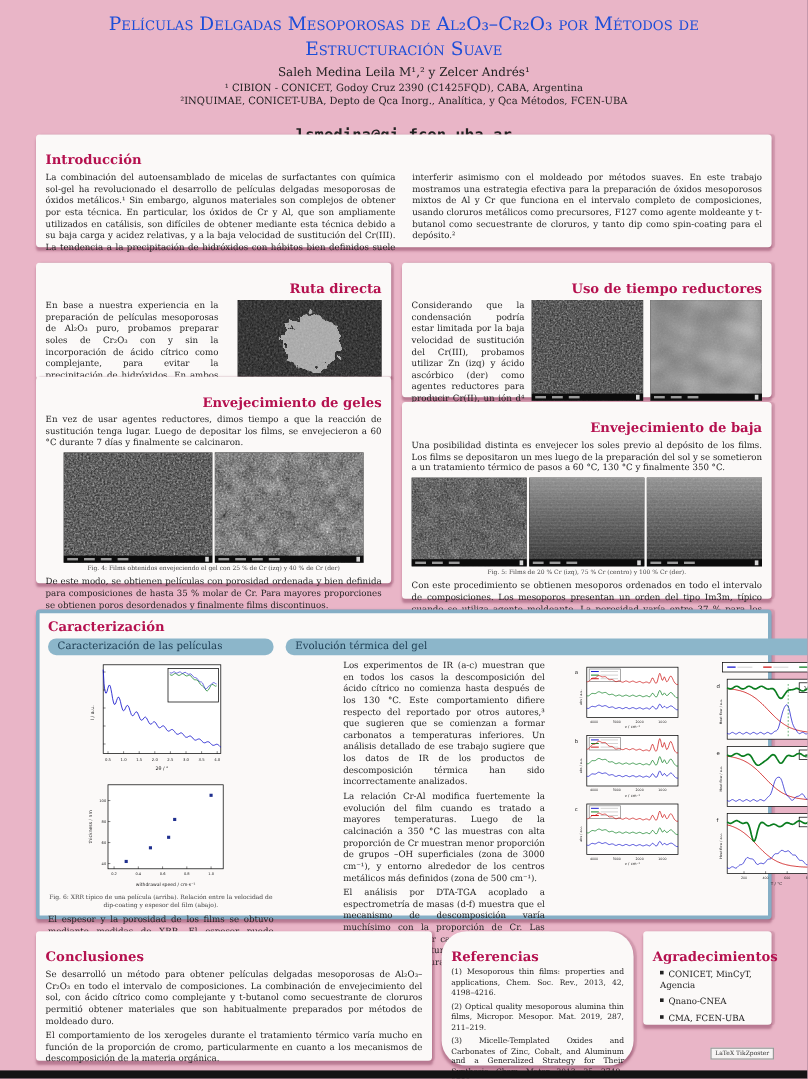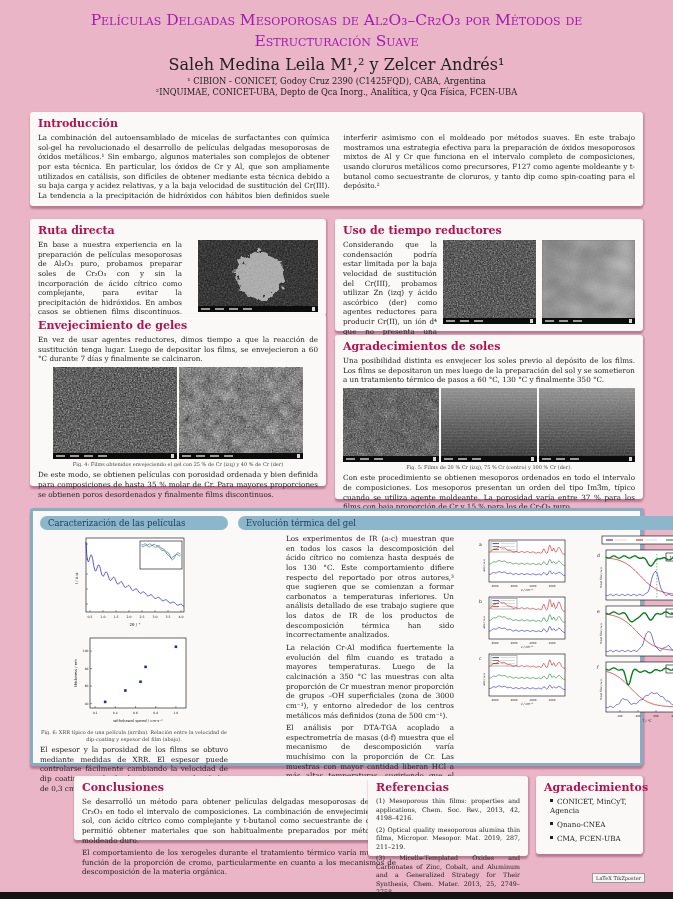--- a/index.html
+++ b/index.html
@@ -1,28 +1,28 @@
 <!DOCTYPE html>
 <html><head>
 <meta charset="utf-8">
 <style>
   html,body{margin:0;padding:0;background:#caa0b4;}
   .poster{position:relative;width:673px;height:899px;background:#e9b5c7;
     font-family:"DejaVu Serif",serif;color:#222;overflow:hidden;outline:1px solid #8a6a78;}
   .box{position:absolute;background:#fbf9f8;border-radius:3px;box-sizing:border-box;
-    padding:5px 8px;box-shadow:0 3px 2px rgba(146,74,104,.55),2px 0 1px rgba(146,74,104,.25);}
+    padding:15px 8px;box-shadow:0 3px 2px rgba(146,74,104,.55),2px 0 1px rgba(146,74,104,.25);}
   .sec-title{color:#b5114f;font-weight:bold;font-size:11px;margin:0 0 3px 0;}
-  .center{text-align:left;}
+  .center{text-align:right;}
   .txt{font-size:7.2px;line-height:1.34;text-align:justify;margin:0 0 3px 0;}
   .cap{font-size:5px;color:#444;text-align:center;margin:2px 0 3px 0;line-height:1.3;}
   .cols2{column-count:2;column-gap:14px;}
   
   .header{position:absolute;top:10px;left:0;right:0;text-align:center;}
-  .ptitle{font-variant:small-caps;font-size:15.5px;line-height:1.35;max-width:575px;margin:0 auto;color:#a21caf;}
-  .pauthors{font-size:16px;margin-top:3px;}
+  .ptitle{font-variant:small-caps;font-size:15.5px;line-height:1.35;max-width:575px;margin:0 auto;color:#1d4ed8;}
+  .pauthors{font-size:10px;margin-top:3px;}
   .paff{font-size:8.3px;margin-top:2px;line-height:1.35;}
   .pemail{font-size:13px;font-weight:bold;font-family:"DejaVu Sans Mono",monospace;margin-top:16px;}
   
   .sem{position:relative;background:#222;flex-shrink:0;overflow:hidden;}
   .fill{position:absolute;left:0;top:0;width:100%;height:100%;}
   .streaks{position:absolute;left:0;top:0;width:100%;height:100%;opacity:.35;
     background:repeating-linear-gradient(180deg,rgba(255,255,255,.14) 0 1px,rgba(0,0,0,0) 1px 3px);}
   .sembar{position:absolute;left:0;right:0;bottom:0;height:6px;background:#0c0c0c;
     display:flex;align-items:center;gap:5px;padding:0 3px;}
   .tk{width:9px;height:1.6px;background:#9a9a9a;}
@@ -87,21 +87,21 @@
           <stop offset="0.5" stop-color="#555555"></stop>
           <stop offset="1" stop-color="#262626"></stop>
       </linearGradient>
     </defs>
   </svg>
 
   <div class="header">
     <div class="ptitle">Películas Delgadas Mesoporosas de Al₂O₃–Cr₂O₃ por Métodos de Estructuración Suave</div>
     <div class="pauthors">Saleh Medina Leila M¹,² y Zelcer Andrés¹</div>
     <div class="paff">¹ CIBION - CONICET, Godoy Cruz 2390 (C1425FQD), CABA, Argentina</div>
-    <div class="paff" style="margin-top:0">²INQUIMAE, CONICET-UBA, Depto de Qca Inorg., Analítica, y Qca Física, FCEN-UBA</div>
+    <div class="paff" style="margin-top:0">²INQUIMAE, CONICET-UBA, Depto de Qca Inorg., Analítica, y Qca Métodos, FCEN-UBA</div>
     <div class="pemail">lsmedina@qi.fcen.uba.ar</div>
   </div>
 
   <div class="box" style="left:30px;top:112px;width:613px;height:94px;">
     <h2 class="sec-title">Introducción</h2>
     <p class="txt cols2">La combinación del autoensamblado de micelas de surfactantes con química sol-gel ha revolucionado el desarrollo de películas delgadas mesoporosas de óxidos metálicos.¹ Sin embargo, algunos materiales son complejos de obtener por esta técnica. En particular, los óxidos de Cr y Al, que son ampliamente utilizados en catálisis, son difíciles de obtener mediante esta técnica debido a su baja carga y acidez relativas, y a la baja velocidad de sustitución del Cr(III). La tendencia a la precipitación de hidróxidos con hábitos bien definidos suele interferir asimismo con el moldeado por métodos suaves. En este trabajo mostramos una estrategia efectiva para la preparación de óxidos mesoporosos mixtos de Al y Cr que funciona en el intervalo completo de composiciones, usando cloruros metálicos como precursores, F127 como agente moldeante y t-butanol como secuestrante de cloruros, y tanto dip como spin-coating para el depósito.²</p>
   </div>
 
   <div class="box" style="left:30px;top:219px;width:296px;height:97px;">
     <h2 class="sec-title center">Ruta directa</h2>
@@ -184,21 +184,21 @@
             <span class="tk"></span>
             <span class="sq"></span>
         </div>
       </div>
     </div>
     <p class="cap">Fig. 4: Films obtenidos envejeciendo el gel con 25 % de Cr (izq) y 40 % de Cr (der)</p>
     <p class="txt">De este modo, se obtienen películas con porosidad ordenada y bien definida para composiciones de hasta 35 % molar de Cr. Para mayores proporciones se obtienen poros desordenados y finalmente films discontinuos.</p>
   </div>
 
   <div class="box" style="left:335px;top:335px;width:308px;height:164px;">
-    <h2 class="sec-title center">Agradecimientos de soles</h2>
+    <h2 class="sec-title center">Envejecimiento de baja</h2>
     <p class="txt">Una posibilidad distinta es envejecer los soles previo al depósito de los films. Los films se depositaron un mes luego de la preparación del sol y se sometieron a un tratamiento térmico de pasos a 60 °C, 130 °C y finalmente 350 °C.</p>
     <div style="display:flex;gap:2px;justify-content:center;margin-top:2px;">
       <div class="sem" style="width:96px;height:74px;">
         <svg class="fill" preserveAspectRatio="none">
           <rect width="100%" height="100%" filter="url(#nzFd)"></rect>
           <rect width="100%" height="100%" filter="url(#nzC)" opacity="0.3"></rect>
         </svg>
         <div class="sembar">
           <span class="tk"></span>
             <span class="tk"></span>
@@ -231,20 +231,21 @@
             <span class="tk"></span>
             <span class="sq"></span>
         </div>
       </div>
     </div>
     <p class="cap">Fig. 5: Films de 20 % Cr (izq), 75 % Cr (centro) y 100 % Cr (der).</p>
     <p class="txt">Con este procedimiento se obtienen mesoporos ordenados en todo el intervalo de composiciones. Los mesoporos presentan un orden del tipo Im3̄m, típico cuando se utiliza agente moldeante. La porosidad varía entre 37 % para los films con baja proporción de Cr y 15 % para los de Cr₂O₃ puro.</p>
   </div>
 
   <div class="box" style="left:30px;top:508px;width:613px;height:258px;border:3px solid #85aec5;padding:5px 7px;">
+    <h2 class="sec-title">Caracterización</h2>
     <div style="display:flex;gap:10px;">
 
       <div style="width:188px;flex-shrink:0;">
         <div class="pill">Caracterización de las películas</div>
         <div class="figwrap">
           <svg id="xrrSvg" width="128" height="98" viewBox="0 0 128 98">
               <rect x="16" y="4" width="98" height="74" stroke="#000" stroke-width="0.6" fill="#fff"></rect>
               <path d="M16.0,8.0L16.7,19.8L17.3,25.0L18.0,27.5L18.6,27.6L19.3,25.9L19.9,23.5L20.6,21.5L21.2,20.8L21.9,21.8L22.5,24.4L23.2,28.1L23.8,31.9L24.5,35.0L25.1,36.8L25.8,37.0L26.5,35.9L27.1,34.0L27.8,32.1L28.4,31.0L29.1,31.1L29.7,32.4L30.4,34.7L31.0,37.5L31.7,40.0L32.3,41.7L33.0,42.4L33.6,41.9L34.3,40.7L34.9,39.3L35.6,38.1L36.3,37.8L36.9,38.4L37.6,39.8L38.2,41.9L38.9,43.9L39.5,45.6L40.2,46.4L40.8,46.5L41.5,45.8L42.1,44.7L42.8,43.7L43.4,43.2L44.1,43.3L44.7,44.2L45.4,45.7L46.1,47.4L46.7,48.9L47.4,49.9L48.0,50.2L48.7,49.9L49.3,49.2L50.0,48.3L50.6,47.7L51.3,47.6L51.9,48.1L52.6,49.2L53.2,50.5L53.9,51.8L54.5,52.9L55.2,53.4L55.9,53.4L56.5,53.0L57.2,52.3L57.8,51.7L58.5,51.4L59.1,51.7L59.8,52.4L60.4,53.4L61.1,54.6L61.7,55.6L62.4,56.3L63.0,56.5L63.7,56.3L64.3,55.8L65.0,55.2L65.7,54.9L66.3,54.9L67.0,55.4L67.6,56.2L68.3,57.2L68.9,58.2L69.6,58.9L70.2,59.3L70.9,59.2L71.5,58.9L72.2,58.4L72.8,58.0L73.5,57.9L74.1,58.2L74.8,58.8L75.5,59.6L76.1,60.5L76.8,61.3L77.4,61.8L78.1,61.9L78.7,61.8L79.4,61.4L80.0,61.0L80.7,60.7L81.3,60.8L82.0,61.2L82.6,61.9L83.3,62.8L83.9,63.6L84.6,64.2L85.3,64.4L85.9,64.4L86.6,64.1L87.2,63.7L87.9,63.4L88.5,63.3L89.2,63.6L89.8,64.1L90.5,64.9L91.1,65.7L91.8,66.3L92.4,66.7L93.1,66.8L93.7,66.6L94.4,66.2L95.1,65.9L95.7,65.8L96.4,65.9L97.0,66.3L97.7,66.9L98.3,67.7L99.0,68.3L99.6,68.8L100.3,69.0L100.9,68.9L101.6,68.7L102.2,68.3L102.9,68.1L103.5,68.1L104.2,68.4L104.9,68.9L105.5,69.6L106.2,70.3L106.8,70.8L107.5,71.1L108.1,71.1L108.8,70.9L109.4,70.6L110.1,70.3L110.7,70.2L111.4,70.4L112.0,70.8L112.7,71.4L113.3,72.1L114.0,72.7" stroke="#1414cc" stroke-width="0.7" fill="none"></path>
               <rect x="70" y="7" width="42" height="28" stroke="#000" stroke-width="0.6" fill="#fff"></rect>
               <path d="M71.5,12.0L72.5,12.7L73.5,12.7L74.4,12.1L75.4,11.4L76.4,11.3L77.3,11.8L78.3,12.6L79.3,12.9L80.3,12.4L81.3,11.7L82.2,11.4L83.2,11.8L84.2,12.7L85.2,13.3L86.1,13.2L87.1,12.8L88.1,12.6L89.0,13.2L90.0,14.5L91.0,15.7L92.0,16.4L93.0,16.5L93.9,16.6L94.9,17.3L95.9,18.6L96.8,20.0L97.8,21.0L98.8,21.6L99.8,22.5L100.8,23.9L101.7,25.3L102.7,25.8L103.7,24.9L104.7,23.2L105.6,21.4L106.6,20.4L107.6,20.5L108.5,21.2L109.5,21.8L110.5,21.6" stroke="#0a7d1f" stroke-width="0.6" fill="none"></path>
@@ -429,27 +430,27 @@
               <path d="M64,178L64,176" stroke="#000" stroke-width="0.4" fill="none"></path>
               <text x="82" y="182.5" font-size="2.7" fill="#222" text-anchor="middle">800</text>
               <path d="M82,178L82,176" stroke="#000" stroke-width="0.4" fill="none"></path>
               <text x="55" y="187.5" font-size="3.4" fill="#222" text-anchor="middle">T / °C</text>
             </svg>
         </div>
       </div>
     </div>
   </div>
 
-  <div class="box" style="left:30px;top:776px;width:330px;height:64px;margin-left:44px;">
+  <div class="box" style="left:30px;top:776px;width:330px;height:108px;">
     <h2 class="sec-title">Conclusiones</h2>
     <p class="txt">Se desarrolló un método para obtener películas delgadas mesoporosas de Al₂O₃–Cr₂O₃ en todo el intervalo de composiciones. La combinación de envejecimiento del sol, con ácido cítrico como complejante y t-butanol como secuestrante de cloruros permitió obtener materiales que son habitualmente preparados por métodos de moldeado duro.</p>
     <p class="txt">El comportamiento de los xerogeles durante el tratamiento térmico varía mucho en función de la proporción de cromo, particularmente en cuanto a los mecanismos de descomposición de la materia orgánica.</p>
   </div>
 
-  <div class="box" style="left:368px;top:776px;width:160px;height:80px;">
+  <div class="box" style="left:368px;top:776px;width:160px;height:112px;border-radius:21px;">
     <h2 class="sec-title">Referencias</h2>
     <p class="ref">(1) Mesoporous thin films: properties and applications, Chem. Soc. Rev., 2013, 42, 4198–4216.</p>
     <p class="ref">(2) Optical quality mesoporous alumina thin films, Micropor. Mesopor. Mat. 2019, 287, 211–219.</p>
     <p class="ref">(3) Micelle-Templated Oxides and Carbonates of Zinc, Cobalt, and Aluminum and a Generalized Strategy for Their Synthesis, Chem. Mater. 2013, 25, 2749–2758.</p>
   </div>
 
   <div class="box" style="left:536px;top:776px;width:107px;height:78px;">
     <h2 class="sec-title">Agradecimientos</h2>
     <div class="ack"><span class="blt"></span><span>CONICET, MinCyT, Agencia</span></div>
     <div class="ack"><span class="blt"></span><span>Qnano-CNEA</span></div>

